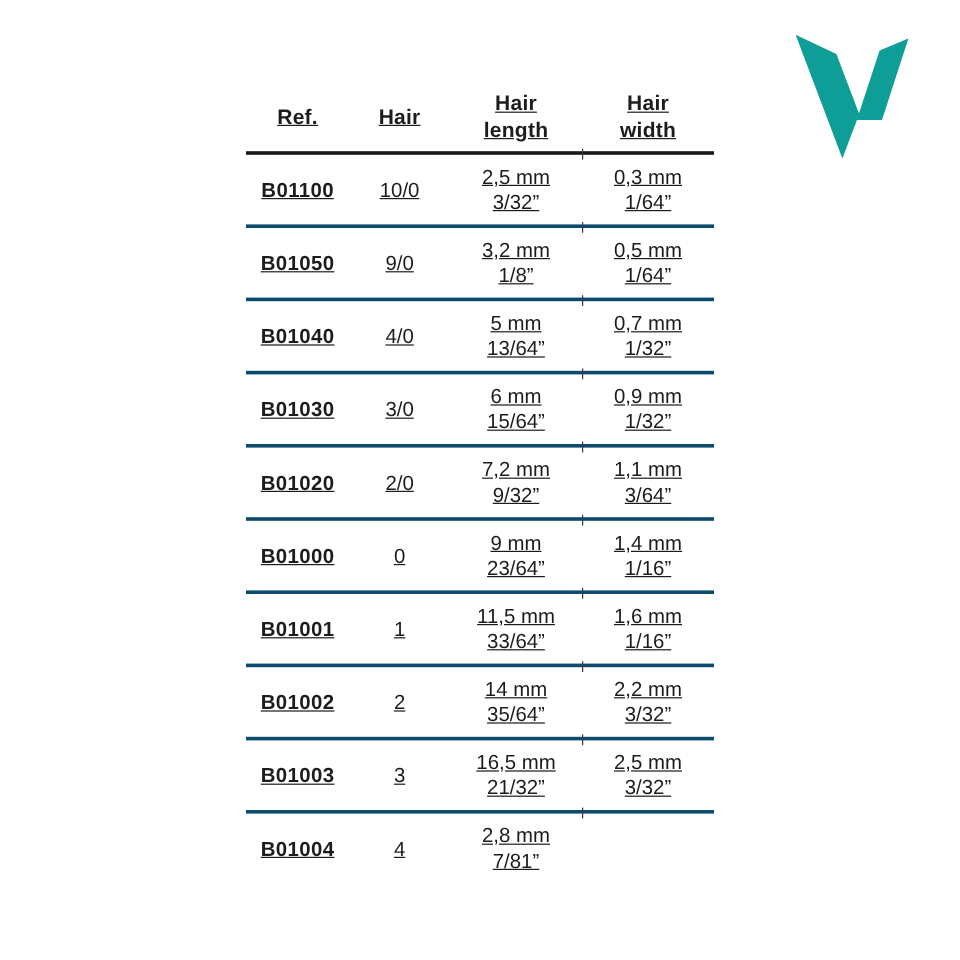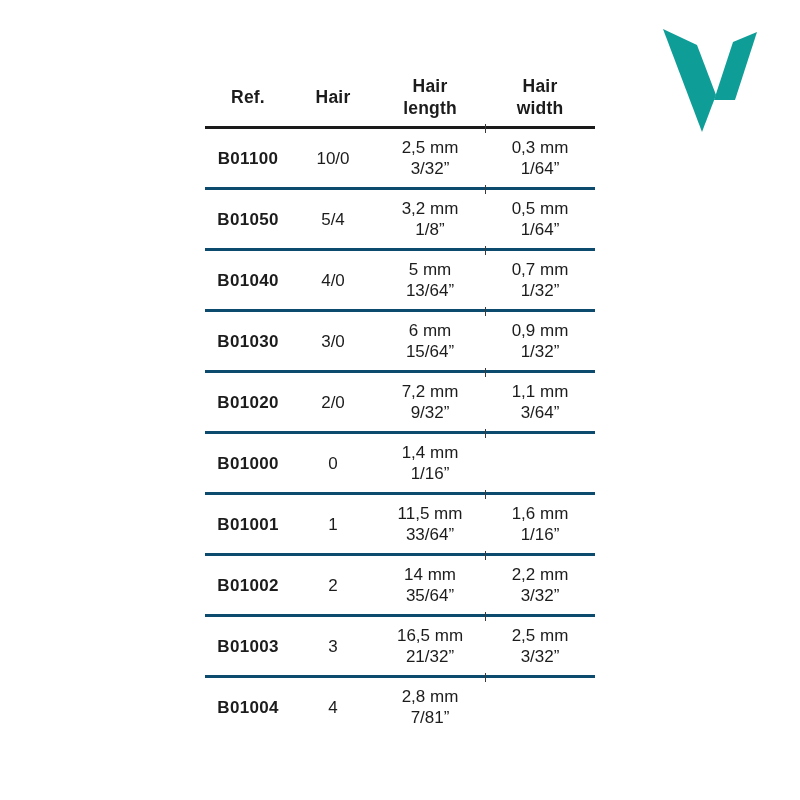--- a/index.html
+++ b/index.html
@@ -32,20 +32,21 @@
     left: 205px;
     top: 68px;
     width: 390px;
   }
   .row {
     display: grid;
     grid-template-columns: 86px 84px 110px 110px;
     align-items: center;
     height: 61px;
     box-sizing: border-box;
+    text-decoration: underline;
   }
   .row.header {
     border-bottom: 3px solid #1a1a1a;
   }
   .row.body.first { height: 58px; }
   .row.body + .row.body {
     border-top: 3px solid #0c4a6e;
   }
   .cell {
     text-align: center;
@@ -105,21 +106,21 @@
       <div class="cell ref">B01100</div>
       <div class="cell">10/0</div>
       <div class="cell">2,5 mm
 3/32”</div>
       <div class="cell c4">0,3 mm
 1/64”</div>
     </div>
 
     <div class="row body">
       <div class="cell ref">B01050</div>
-      <div class="cell">5/4</div>
+      <div class="cell">9/0</div>
       <div class="cell">3,2 mm
 1/8”</div>
       <div class="cell c4">0,5 mm
 1/64”</div>
     </div>
 
     <div class="row body">
       <div class="cell ref">B01040</div>
       <div class="cell">4/0</div>
       <div class="cell">5 mm
@@ -142,20 +143,22 @@
       <div class="cell">2/0</div>
       <div class="cell">7,2 mm
 9/32”</div>
       <div class="cell c4">1,1 mm
 3/64”</div>
     </div>
 
     <div class="row body">
       <div class="cell ref">B01000</div>
       <div class="cell">0</div>
+      <div class="cell">9 mm
+23/64”</div>
       <div class="cell c4">1,4 mm
 1/16”</div>
     </div>
 
     <div class="row body">
       <div class="cell ref">B01001</div>
       <div class="cell">1</div>
       <div class="cell">11,5 mm
 33/64”</div>
       <div class="cell c4">1,6 mm

